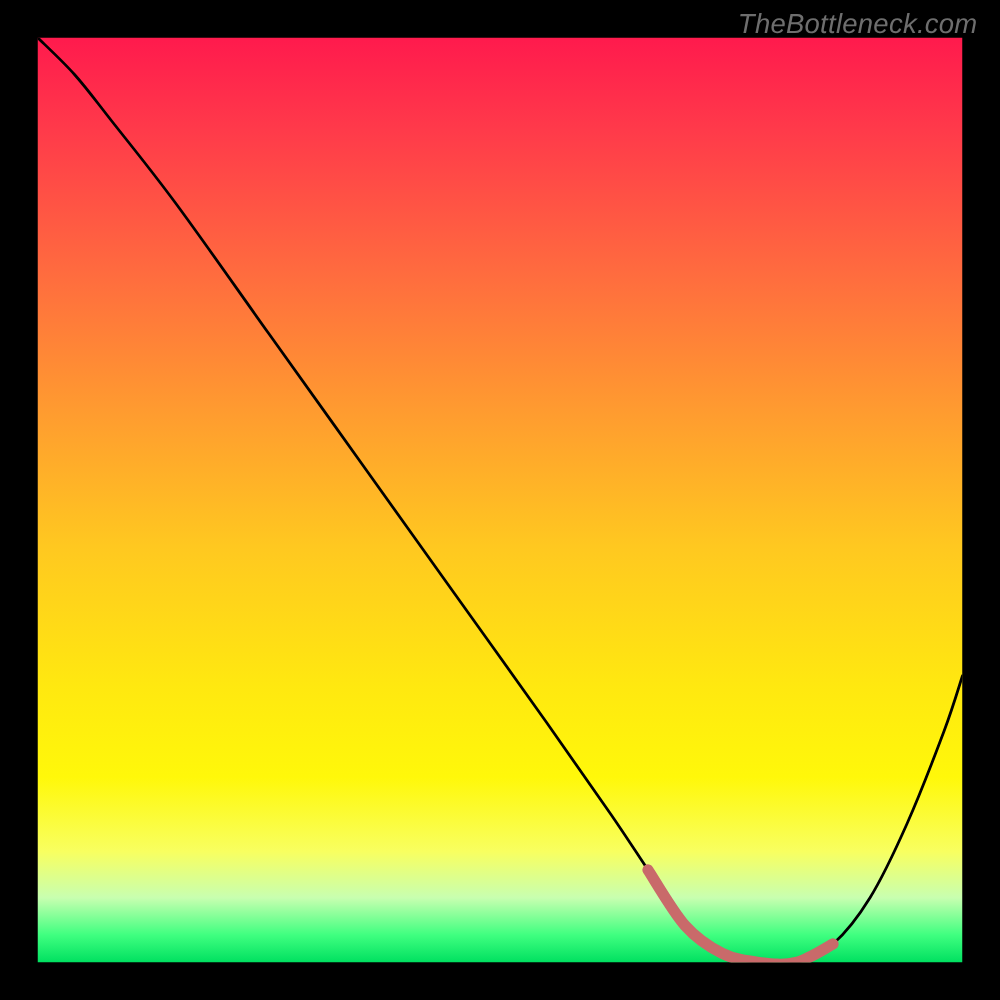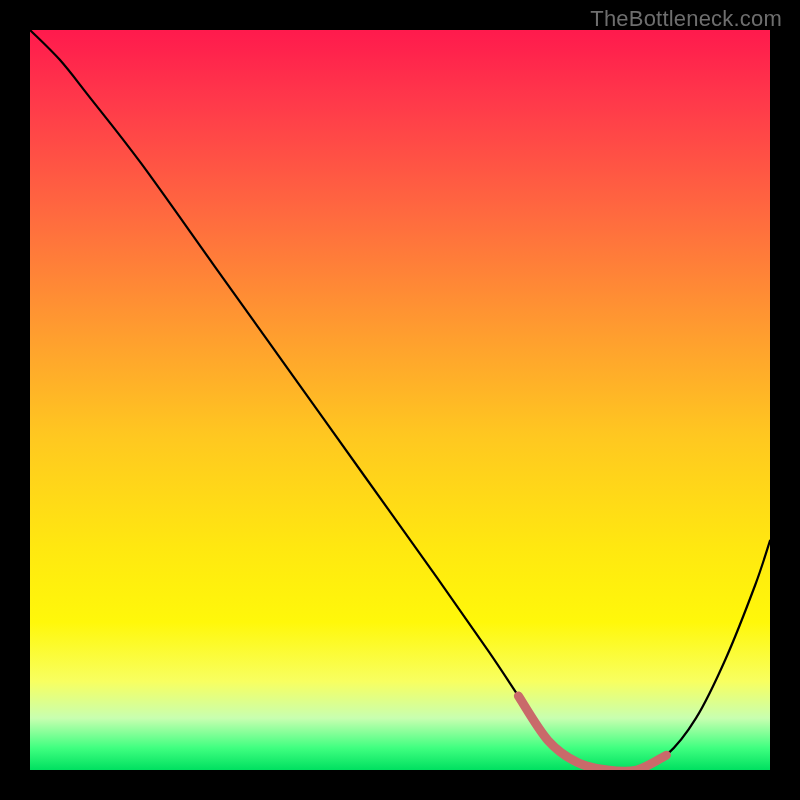--- a/index.html
+++ b/index.html
@@ -8,20 +8,21 @@
     width: 800px;
     height: 800px;
     background: #000;
     overflow: hidden;
   }
   .frame {
     position: absolute;
     left: 0; top: 0;
     width: 800px; height: 800px;
     background: #000;
+    font-style: italic;
   }
   .plot {
     position: absolute;
     left: 30px;
     top: 30px;
     width: 740px;
     height: 740px;
     overflow: hidden;
   }
   .gradient {

